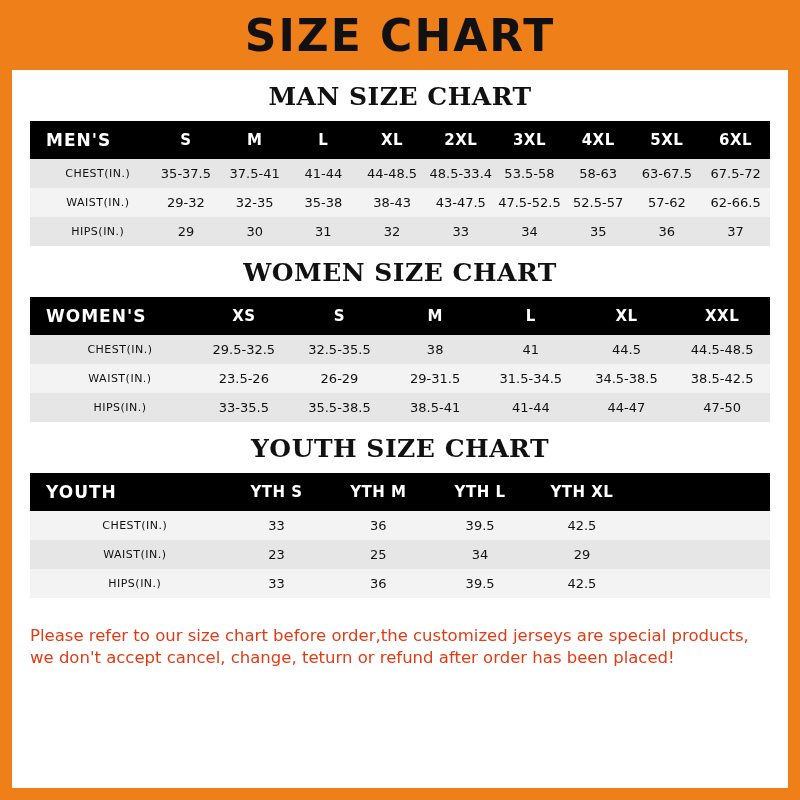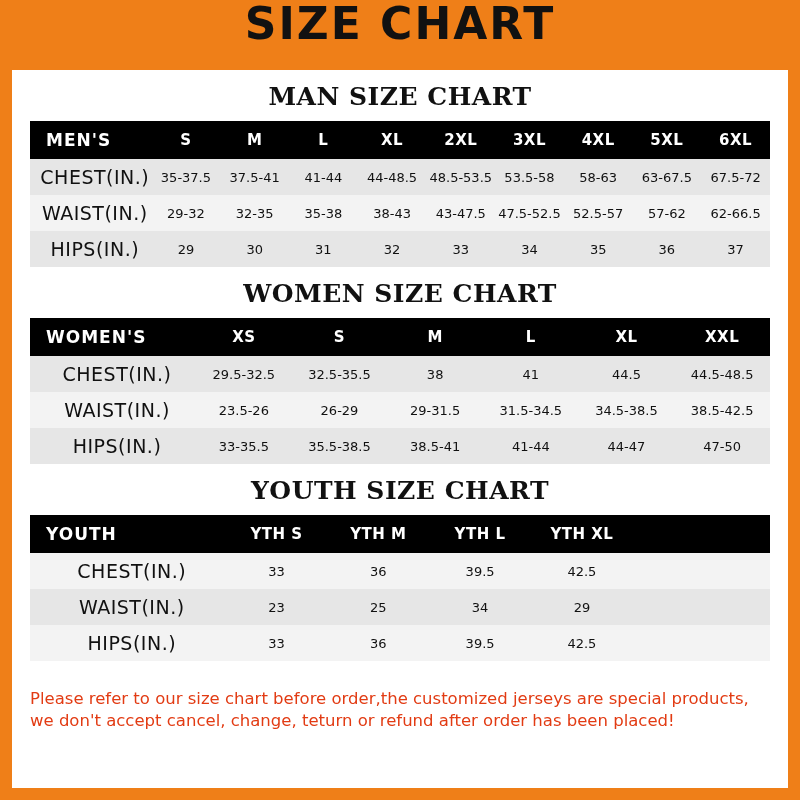--- a/index.html
+++ b/index.html
@@ -19,21 +19,21 @@
     height: 800px;
     box-sizing: border-box;
     border-left: 12px solid #ef7f18;
     border-right: 12px solid #ef7f18;
     background: #ffffff;
   }
   .header-band {
     background: #ef7f18;
     height: 70px;
     display: flex;
-    align-items: flex-start;
+    align-items: center;
     justify-content: center;
     margin: 0 -12px;
   }
   .header-title {
     font-family: "DejaVu Sans", sans-serif;
     font-weight: bold;
     font-size: 44px;
     letter-spacing: 2px;
     color: #111111;
     line-height: 1;
@@ -76,23 +76,23 @@
   }
   table.size-table td {
     font-size: 13px;
     text-align: center;
     padding: 7px 2px;
     color: #111111;
     font-family: "DejaVu Sans", sans-serif;
   }
   table.size-table td.first-col {
     text-align: center;
-    font-size: 19px;
+    font-size: 11px;
     letter-spacing: 0.5px;
-    padding-left: 10px;
+    padding-left: 16px;
   }
   table.size-table tr.row-a td { background: #e6e6e6; }
   table.size-table tr.row-b td { background: #f3f3f3; }
   table.size-table tr.row-c td { background: #e6e6e6; }
   table.size-table tr.row-d td { background: #f3f3f3; }
 
   .youth-table td.first-col,
   .women-table td.first-col,
   .men-table td.first-col { text-align: center; }
 
@@ -137,21 +137,21 @@
         <th>4XL</th>
         <th>5XL</th>
         <th>6XL</th>
       </tr>
       <tr class="row-a">
         <td class="first-col">CHEST(IN.)</td>
         <td>35-37.5</td>
         <td>37.5-41</td>
         <td>41-44</td>
         <td>44-48.5</td>
-        <td>48.5-53.5</td>
+        <td>48.5-33.4</td>
         <td>53.5-58</td>
         <td>58-63</td>
         <td>63-67.5</td>
         <td>67.5-72</td>
       </tr>
       <tr class="row-b">
         <td class="first-col">WAIST(IN.)</td>
         <td>29-32</td>
         <td>32-35</td>
         <td>35-38</td>

